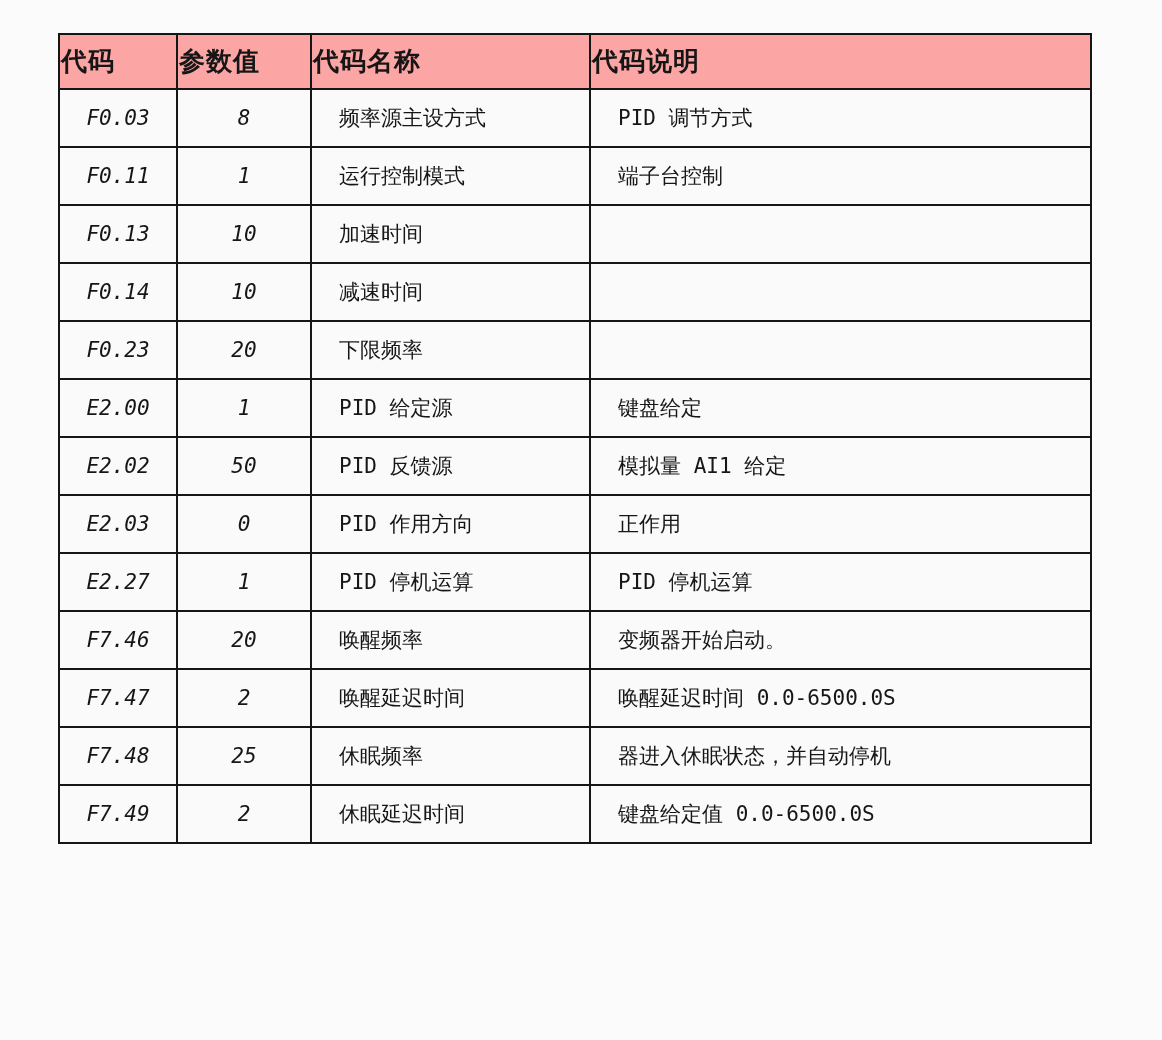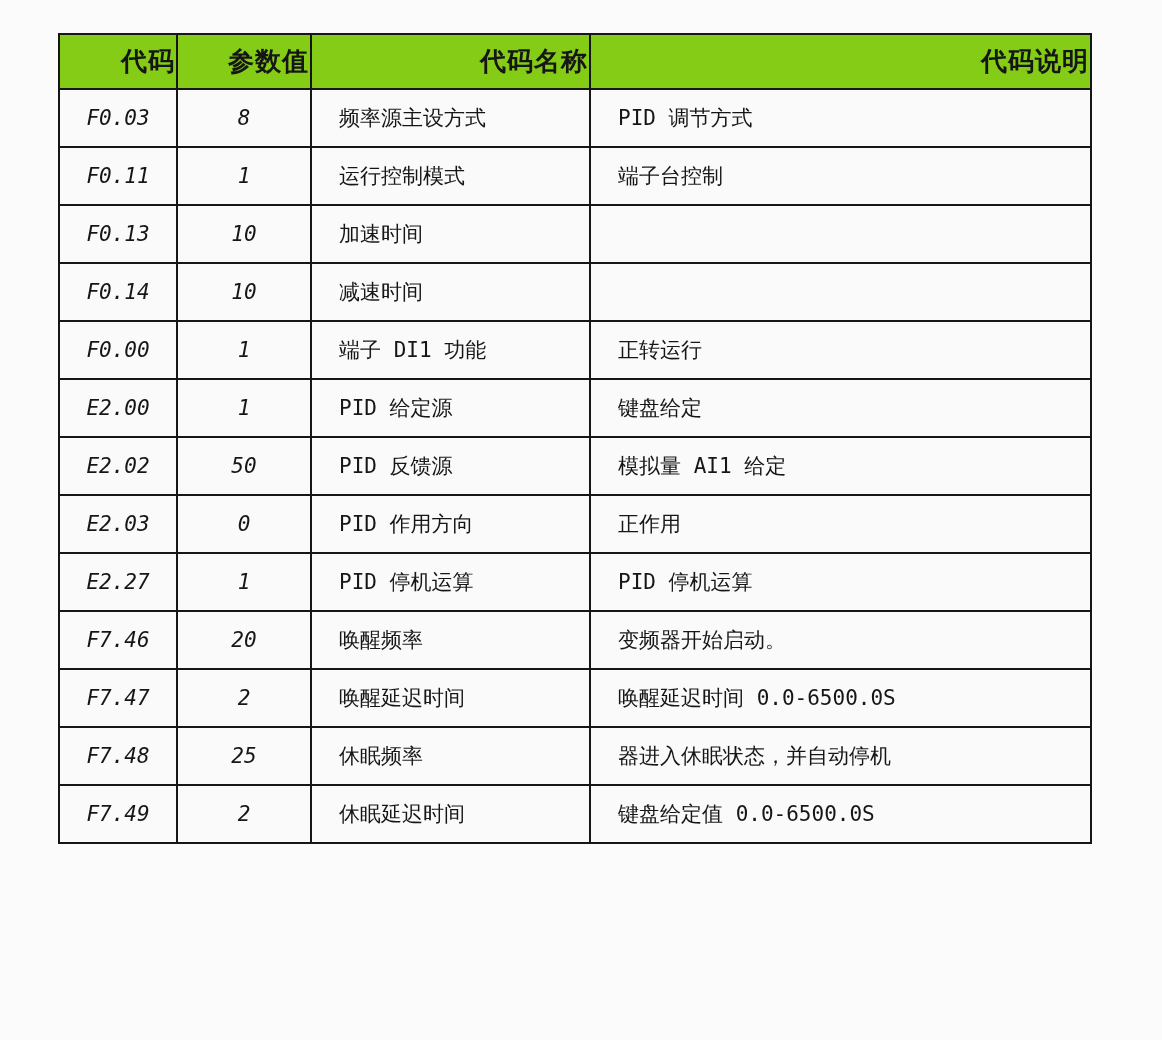--- a/index.html
+++ b/index.html
@@ -27,25 +27,25 @@
     border: 2px solid #161616;
     overflow: hidden;
     white-space: pre-wrap;
   }
   col.c-code  { width: 118px; }
   col.c-value { width: 134px; }
   col.c-name  { width: 279px; }
   col.c-desc  { width: 501px; }
 
   table.param-table th {
-    background: #84cc16;
+    background: #fca5a5;
     height: 51px;
     font-size: 26px;
     font-weight: bold;
-    text-align: right;
+    text-align: left;
     vertical-align: middle;
     letter-spacing: 1px;
   }
   table.param-table td {
     height: 54px;
     font-size: 21px;
     vertical-align: middle;
     background: #fbfafa;
   }
   td.cell-code, td.cell-value {
@@ -99,24 +99,24 @@
         <td class="cell-name">加速时间</td>
         <td class="cell-desc"></td>
       </tr>
       <tr>
         <td class="cell-code">F0.14</td>
         <td class="cell-value">10</td>
         <td class="cell-name">减速时间</td>
         <td class="cell-desc"></td>
       </tr>
       <tr>
-        <td class="cell-code">F0.00</td>
-        <td class="cell-value">1</td>
-        <td class="cell-name">端子 DI1 功能</td>
-        <td class="cell-desc">正转运行</td>
+        <td class="cell-code">F0.23</td>
+        <td class="cell-value">20</td>
+        <td class="cell-name">下限频率</td>
+        <td class="cell-desc"></td>
       </tr>
       <tr>
         <td class="cell-code">E2.00</td>
         <td class="cell-value">1</td>
         <td class="cell-name">PID 给定源</td>
         <td class="cell-desc">键盘给定</td>
       </tr>
       <tr>
         <td class="cell-code">E2.02</td>
         <td class="cell-value">50</td>

